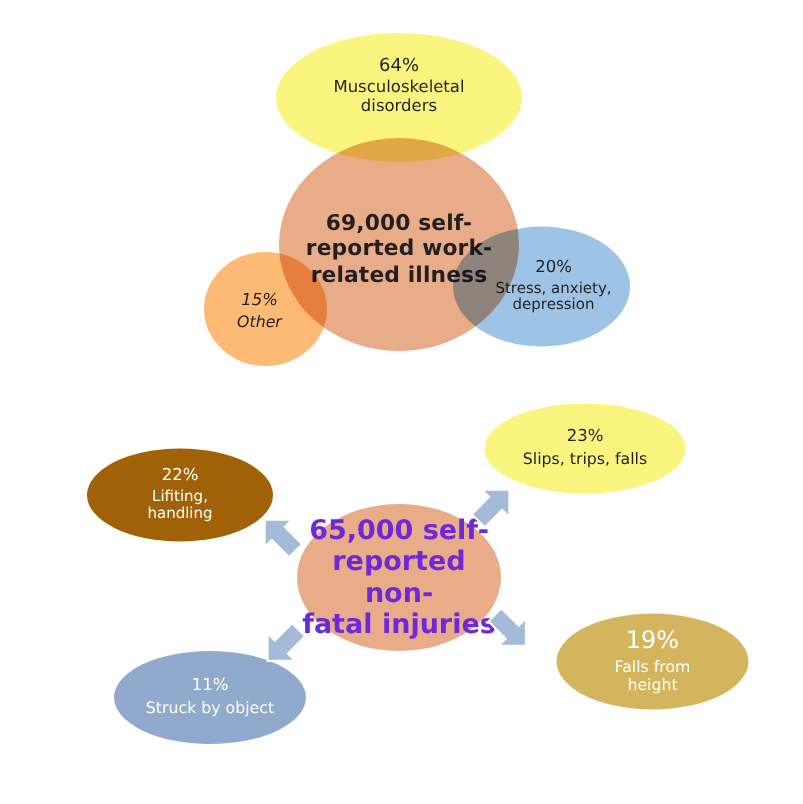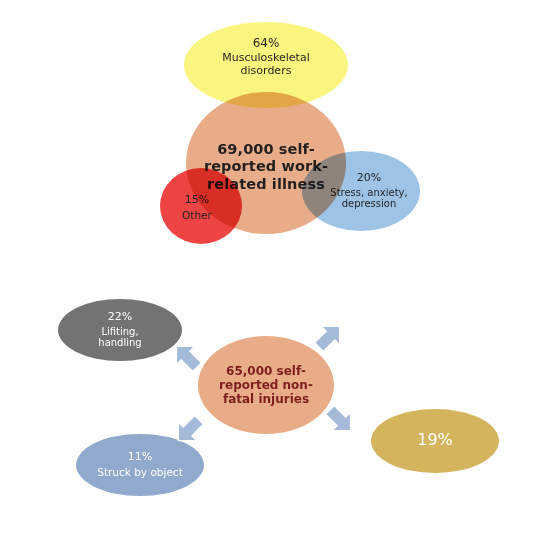--- a/index.html
+++ b/index.html
@@ -74,49 +74,50 @@
   }
   #t-top .pct { font-size: 12px; margin-bottom: 2px; }
   #t-right {
     left: 302px; top: 151px; width: 118px; height: 80px;
     background: #9dc3e6;
     color: #231f20;
     font-size: 10px;
   }
   #t-right .pct { font-size: 11px; margin-bottom: 2px; }
   #t-left {
-    left: 160px; top: 168px; width: 82px; height: 76px;
-    background: #ef4444;
-    color: #231f20;
-    font-size: 10.5px;
+    left: 136px; top: 168px; width: 82px; height: 76px;
+    background: #fdba74;
+    color: #231f20;
+    font-size: 10.5px;
+    font-style: italic;
   }
   #t-left .pct { font-size: 11px; margin-bottom: 2px; }
   #t-left .txt { transform: translate(-4px, 2px); }
   #t-right .txt { transform: translate(8px, 0); }
   #t-top .txt { transform: translate(0, -8px); }
   #t-center .txt { transform: translate(0, -4px); margin-top: 16px; }
 
   
   #b-center {
     left: 198px; top: 336px; width: 136px; height: 98px;
     background: #e8ad88;
-    color: #7f1d1d;
-    font-size: 12px;
+    color: #6d28d9;
+    font-size: 18px;
     font-weight: 700;
   }
   #b-yellow {
     left: 323px; top: 269px; width: 134px; height: 60px;
     background: #faf57f;
     color: #231f20;
     font-size: 10.5px;
   }
   #b-yellow .pct { font-size: 11px; margin-bottom: 2px; }
   #b-green {
     left: 58px; top: 299px; width: 124px; height: 62px;
-    background: #737373;
+    background: #a16207;
     color: #ffffff;
     font-size: 10px;
   }
   #b-green .pct { font-size: 11px; margin-bottom: 2px; }
   #b-blue {
     left: 76px; top: 434px; width: 128px; height: 62px;
     background: #92a9ce;
     color: #ffffff;
     font-size: 10.5px;
   }
@@ -177,39 +178,47 @@
       <div class="txt">
         <span class="pct">15%</span>
         <span class="lbl">Other</span>
       </div>
     </div>
 
   </div>
 
   <div class="diagram">
 
+    <div class="bubble" id="b-yellow">
+      <div class="txt">
+        <span class="pct">23%</span>
+        <span class="lbl">Slips, trips, falls</span>
+      </div>
+    </div>
 
     <div class="bubble" id="b-green">
       <div class="txt">
         <span class="pct">22%</span>
         <span class="lbl">Lifiting,
 handling</span>
       </div>
     </div>
 
     <div class="bubble" id="b-blue">
       <div class="txt">
         <span class="pct">11%</span>
         <span class="lbl">Struck  by object</span>
       </div>
     </div>
 
     <div class="bubble" id="b-gold">
       <div class="txt">
         <span class="pct">19%</span>
+        <span class="lbl">Falls from
+height</span>
       </div>
     </div>
 
     <div class="bubble" id="b-center">
       <div class="txt">
         <span class="lbl">65,000 self-
 reported non-
 fatal injuries</span>
       </div>
     </div>

